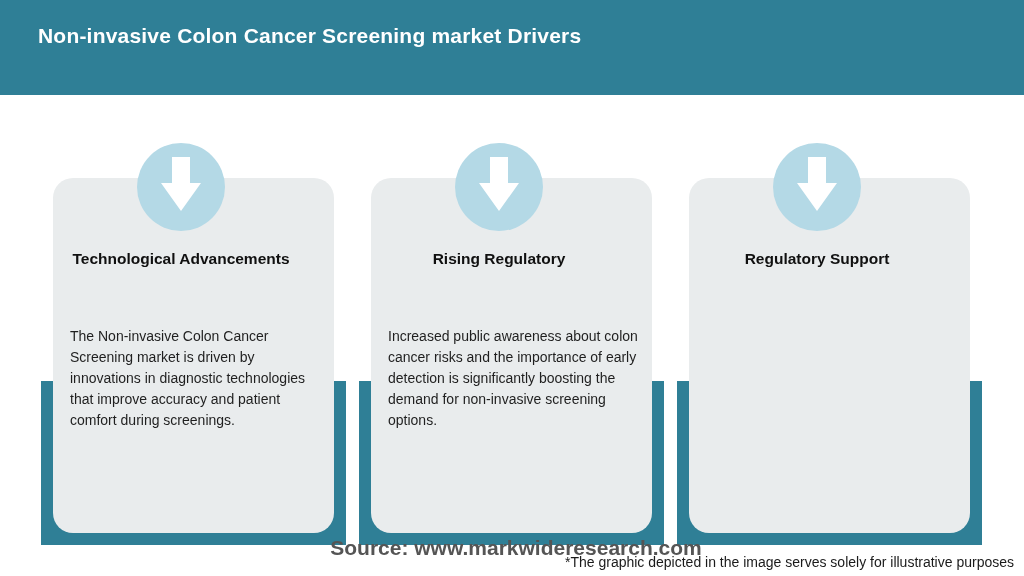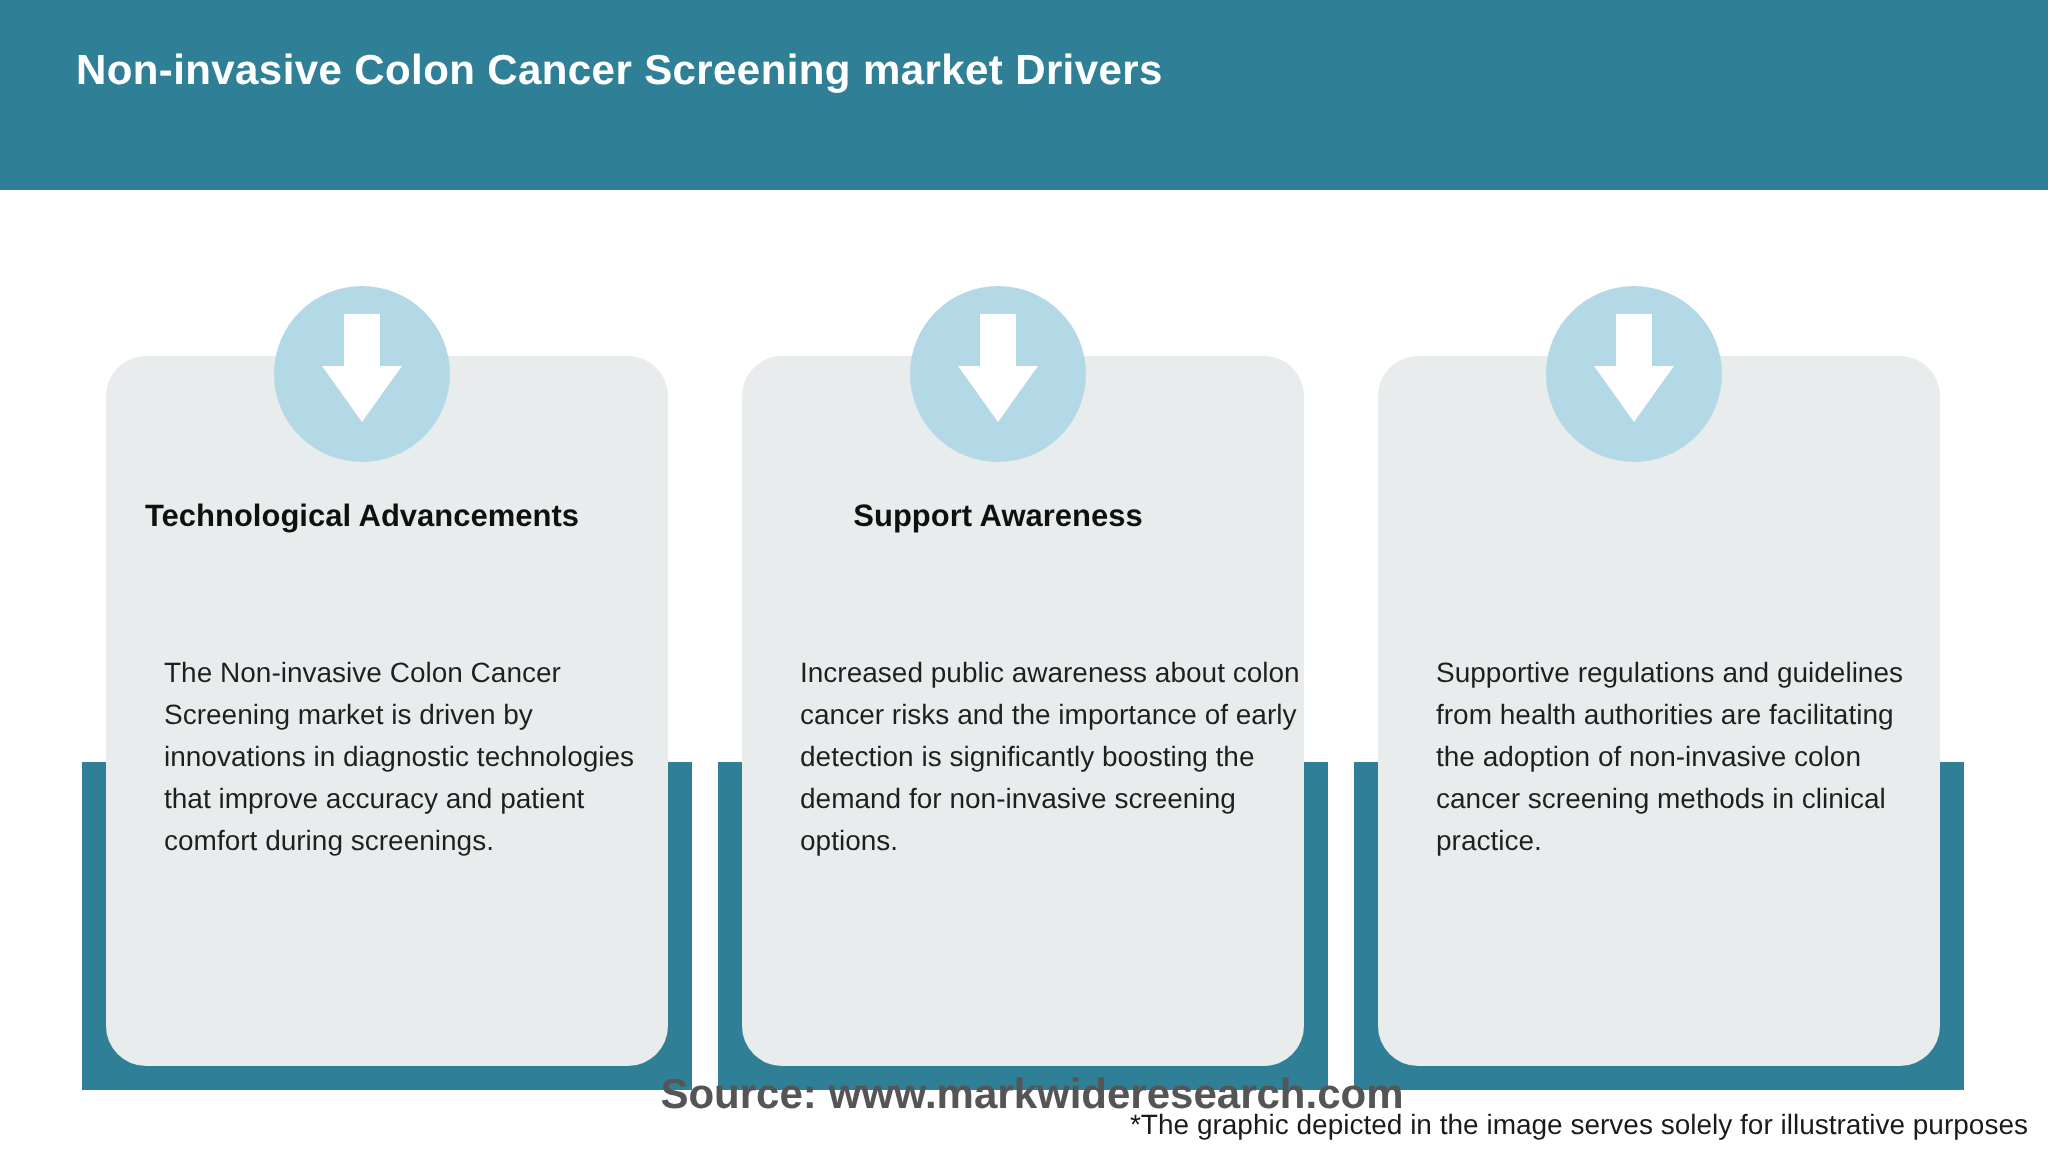--- a/index.html
+++ b/index.html
@@ -55,21 +55,21 @@
     background:var(--circle-blue);z-index:2;
     display:flex;align-items:center;justify-content:center;
   }
   .arrow-circle svg{display:block;margin-top:-4px;}
   .card-title{
     position:absolute;top:72px;left:0;width:100%;margin:0;
     text-align:center;font-size:15.5px;font-weight:700;color:#101010;
     z-index:3;
   }
   .card-body{
-    position:absolute;top:148px;left:29px;width:252px;margin:0;
+    position:absolute;top:148px;left:17px;width:252px;margin:0;
     font-size:14px;line-height:21px;color:#1f1f1f;z-index:3;
   }
   .footer-source{
     position:absolute;bottom:5px;left:0;width:1010px;margin:11px;
     text-align:center;font-size:21px;font-weight:700;color:#555555;
   }
   .footer-disclaimer{
     position:absolute;bottom:6px;right:10px;margin:0;
     font-size:14px;color:#1a1a1a;
   }
@@ -98,31 +98,31 @@
 <div class="card-group g2">
   <div class="card-backing"></div>
   <div class="card"></div>
   <div class="arrow-circle">
     <span>
       <svg width="44" height="56" viewBox="0 0 44 56">
           <path d="M13 0 H31 V26 H42 L22 54 L2 26 H13 Z" fill="#ffffff"></path>
         </svg>
     </span>
   </div>
-  <h2 class="card-title">Support Awareness</h2>
+  <h2 class="card-title">Rising Regulatory</h2>
   <p class="card-body">Increased public awareness about colon cancer risks and the importance of early detection is significantly boosting the demand for non-invasive screening options.</p>
 </div>
 
 <div class="card-group g3">
   <div class="card-backing"></div>
   <div class="card"></div>
   <div class="arrow-circle">
     <span>
       <svg width="44" height="56" viewBox="0 0 44 56">
           <path d="M13 0 H31 V26 H42 L22 54 L2 26 H13 Z" fill="#ffffff"></path>
         </svg>
     </span>
   </div>
-  <p class="card-body">Supportive regulations and guidelines from health authorities are facilitating the adoption of non-invasive colon cancer screening methods in clinical practice.</p>
+  <h2 class="card-title">Regulatory Support</h2>
 </div>
 
 <p class="footer-source">Source: www.markwideresearch.com</p>
 <p class="footer-disclaimer">*The graphic depicted in the image serves solely for illustrative purposes</p>
 
 </body></html>

